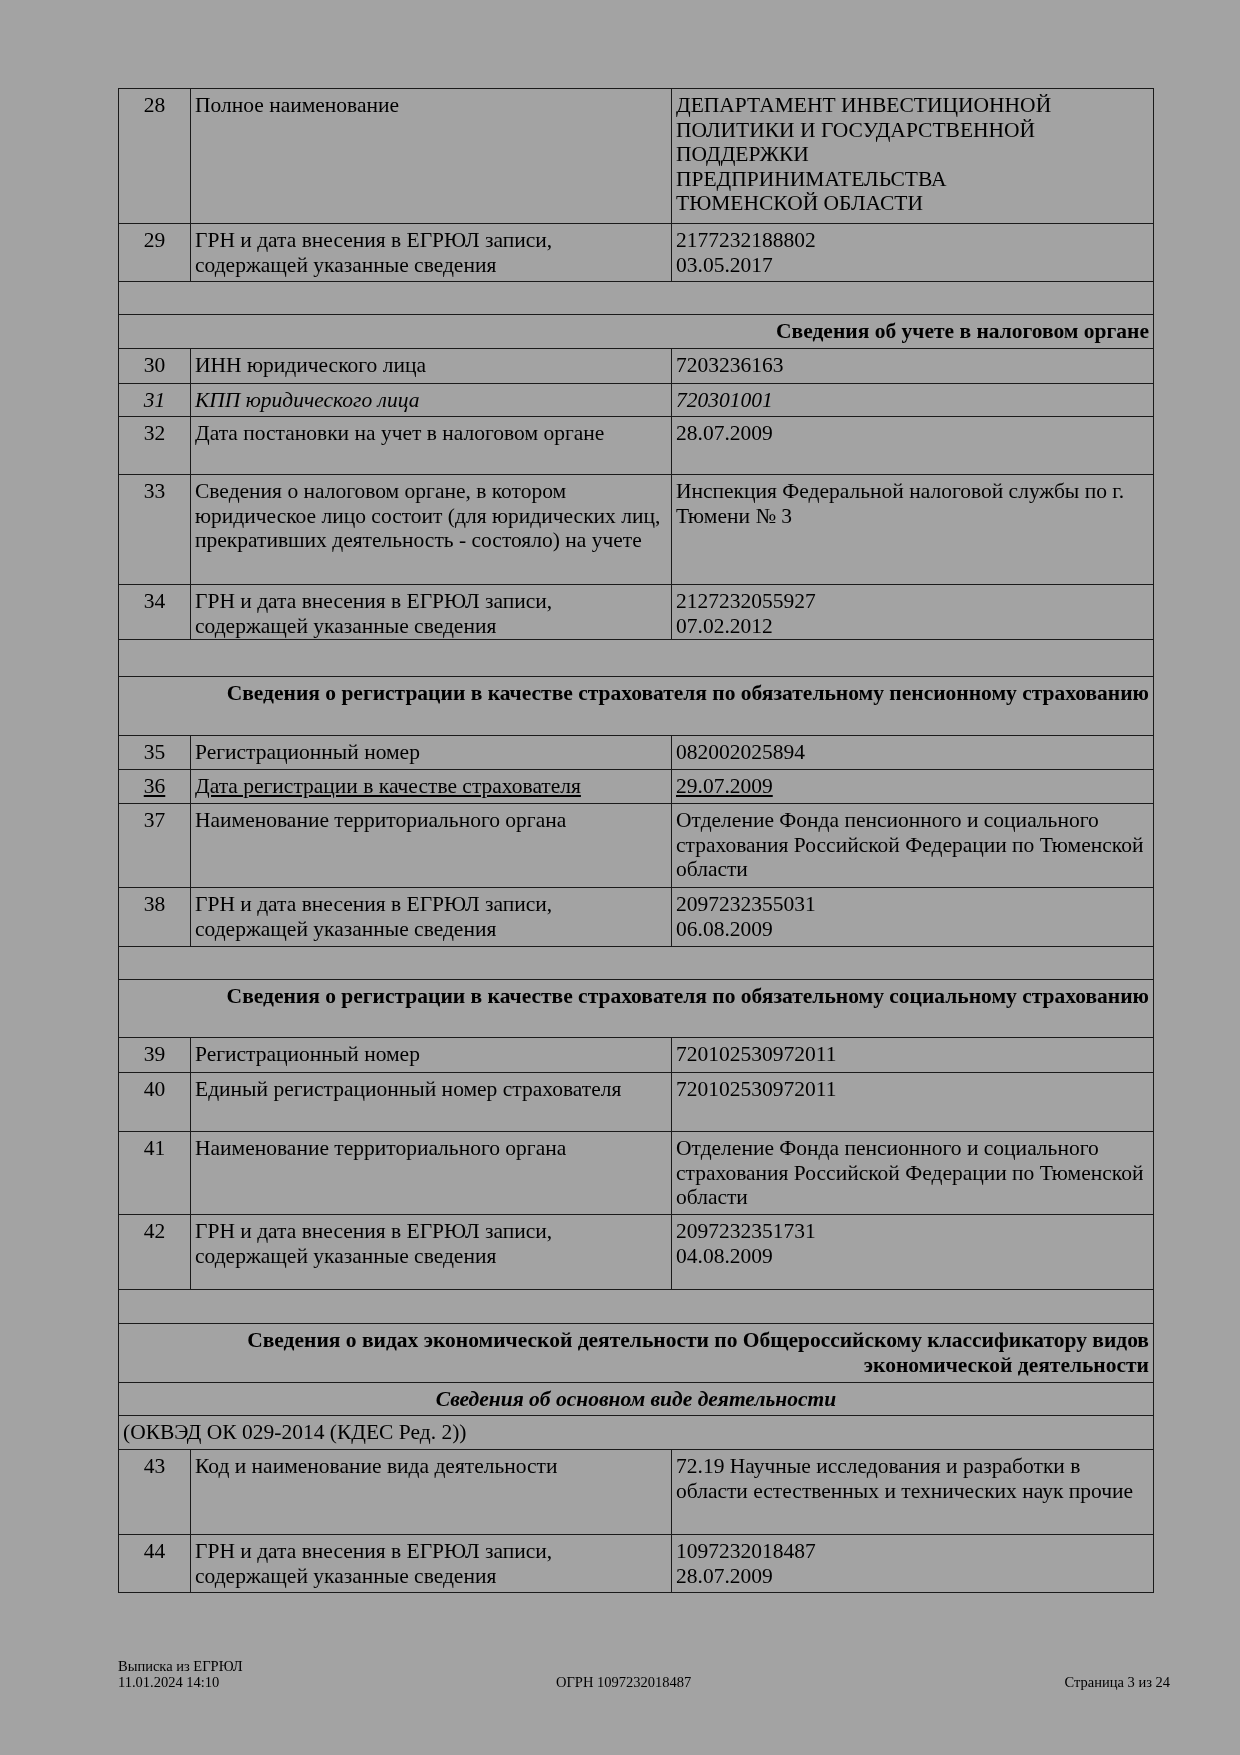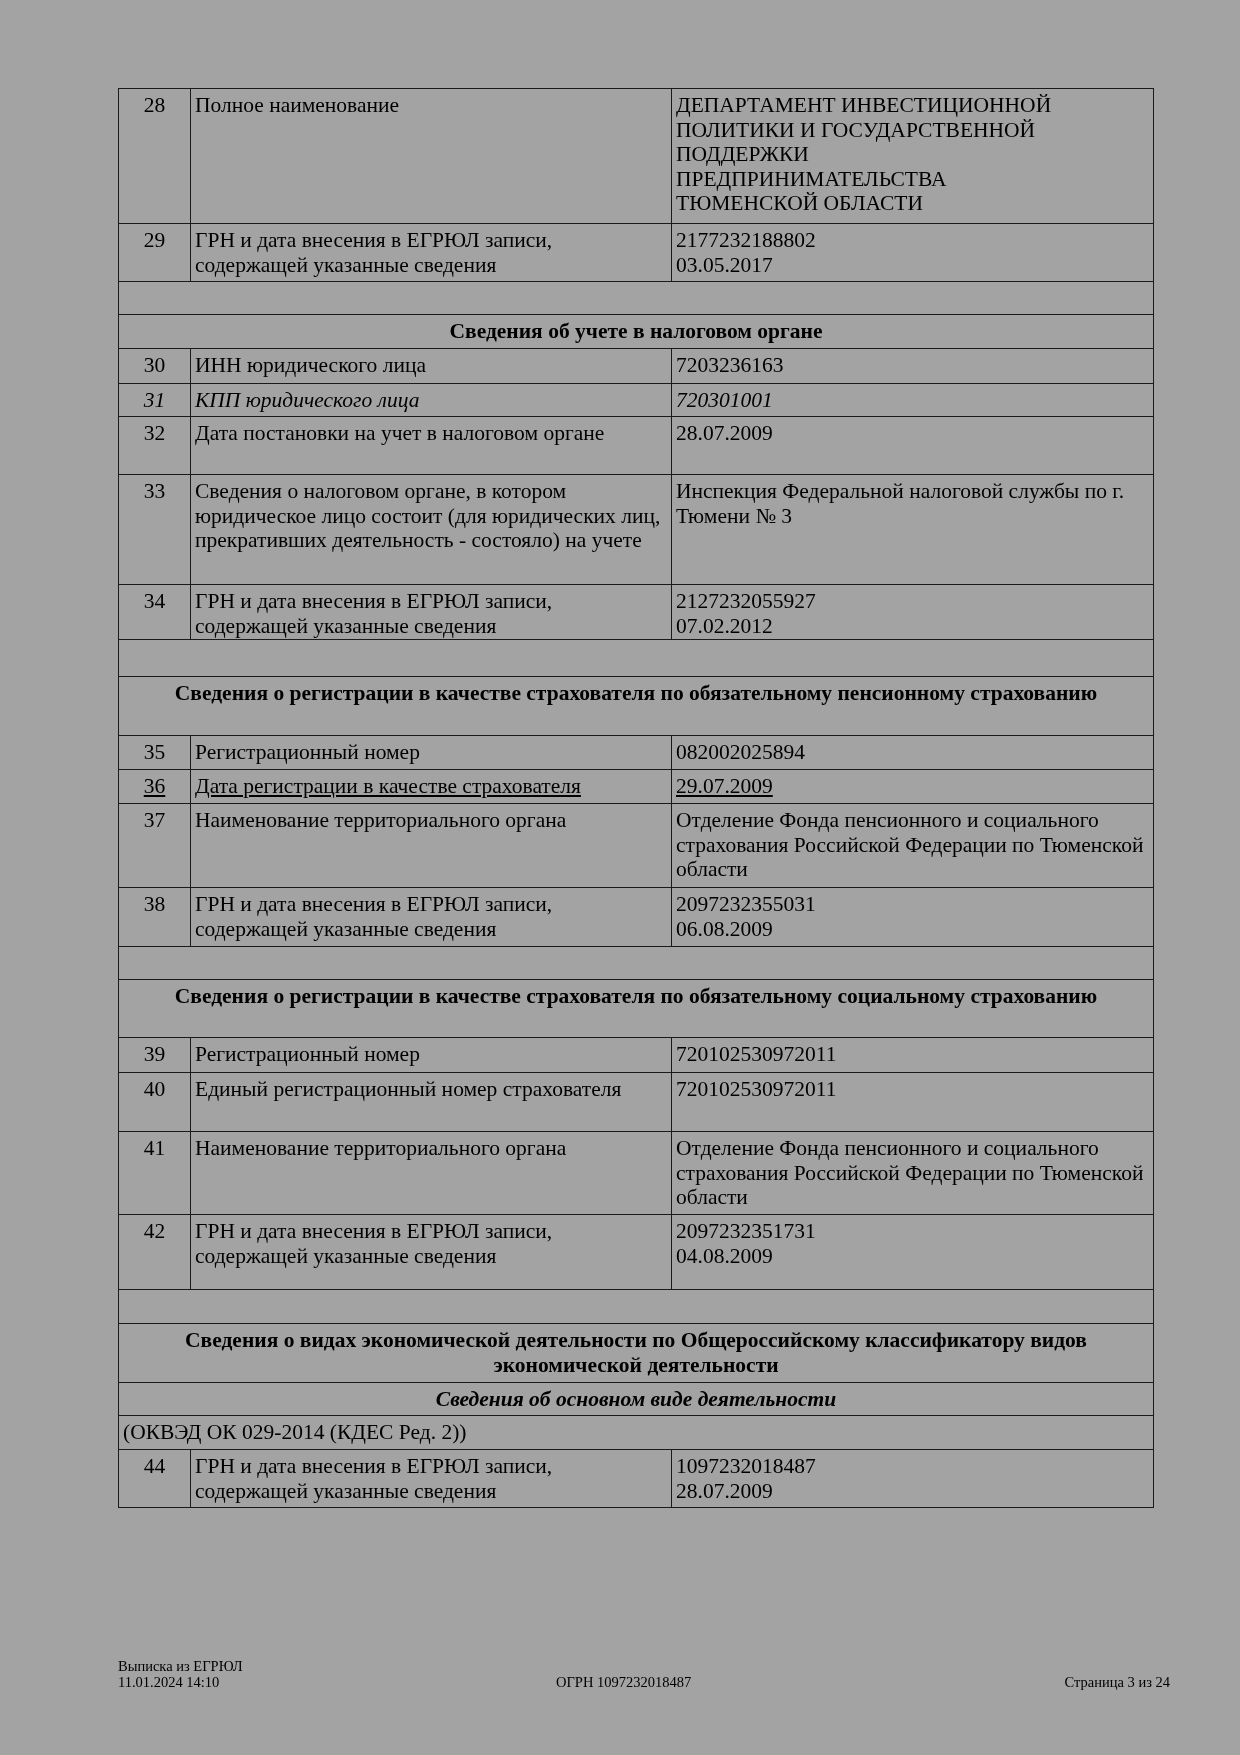--- a/index.html
+++ b/index.html
@@ -6,21 +6,21 @@
   body { width: 1240px; height: 1755px; position: relative; overflow: hidden;
          font-family: "Liberation Serif", "DejaVu Serif", serif; color: #000; }
   .page { position: absolute; left: 0; top: 0; width: 1240px; height: 1755px; background: #a3a3a3; }
   table.egrul { position: absolute; left: 118px; top: 88px; width: 1035px;
     border-collapse: collapse; table-layout: fixed; font-size: 21.5px; line-height: 24.6px; }
   table.egrul td { border: 1.5px solid #1a1a1a; vertical-align: top; padding: 4px 4px 0 4px; }
   td.num { text-align: center; width: 64px; }
   col.c1 { width: 72px; } col.c2 { width: 481px; } col.c3 { width: 482px; }
   td.label { padding-left: 4px; }
   td.value { padding-left: 4px; white-space: pre-line; }
-  td.section { text-align: center; font-weight: bold; padding: 4px 40px 0 40px; }
+  td.section { text-align: right; font-weight: bold; padding: 4px 40px 0 40px; }
   td.sub-bold-italic { text-align: center; font-weight: bold; font-style: italic; }
   td.sub-italic { text-align: left; }
   tr.empty td { height: 28px; padding: 0; }
   .footer { position: absolute; top: 1659px; font-size: 14.5px; line-height: 15.5px;
             font-family: "Liberation Serif", serif; }
   .footer-left { left: 118px; }
   .footer-center { left: 556px; top: 1675px; }
   .footer-right { right: 70px; top: 1675px; }
 </style>
 </head>
@@ -140,20 +140,25 @@
         </tr>
         <tr style="height: 59px; padding-left: 32px;">
           <td colspan="3" class="section">Сведения о видах экономической деятельности по Общероссийскому классификатору видов экономической деятельности</td>
         </tr>
         <tr style="height: 33px; font-family: Liberation Serif, serif;">
           <td colspan="3" class="sub-bold-italic">Сведения об основном виде деятельности</td>
         </tr>
         <tr style="height: 34px;">
           <td colspan="3" class="sub-italic">(ОКВЭД ОК 029-2014 (КДЕС Ред. 2))</td>
         </tr>
+        <tr style="height: 85px;">
+          <td class="num">43</td>
+          <td class="label">Код и наименование вида деятельности</td>
+          <td class="value">72.19 Научные исследования и разработки в области естественных и технических наук прочие</td>
+        </tr>
         <tr style="height: 58px; padding-left: 20px;">
           <td class="num">44</td>
           <td class="label">ГРН и дата внесения в ЕГРЮЛ записи, содержащей указанные сведения</td>
           <td class="value">1097232018487
 28.07.2009</td>
         </tr>
       </tbody>
   </table>
 
   <div class="footer footer-left">

